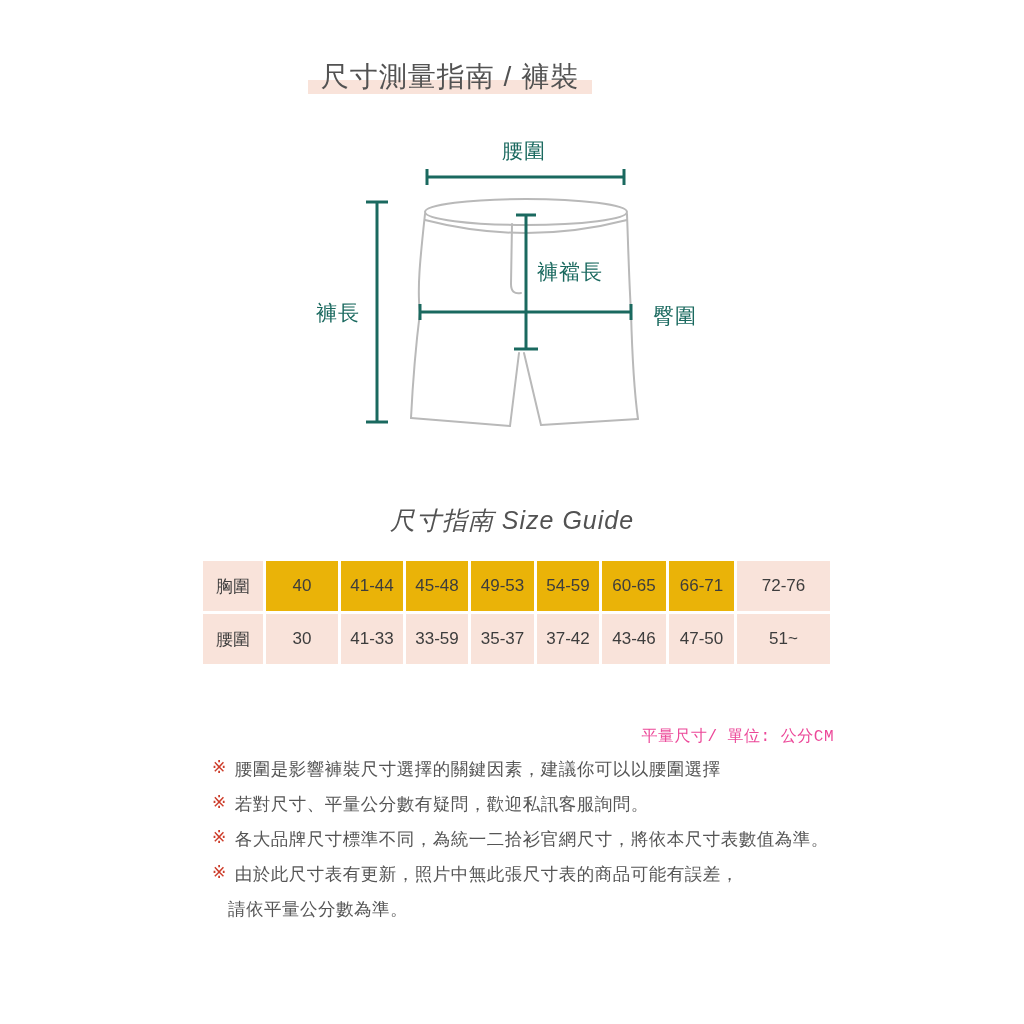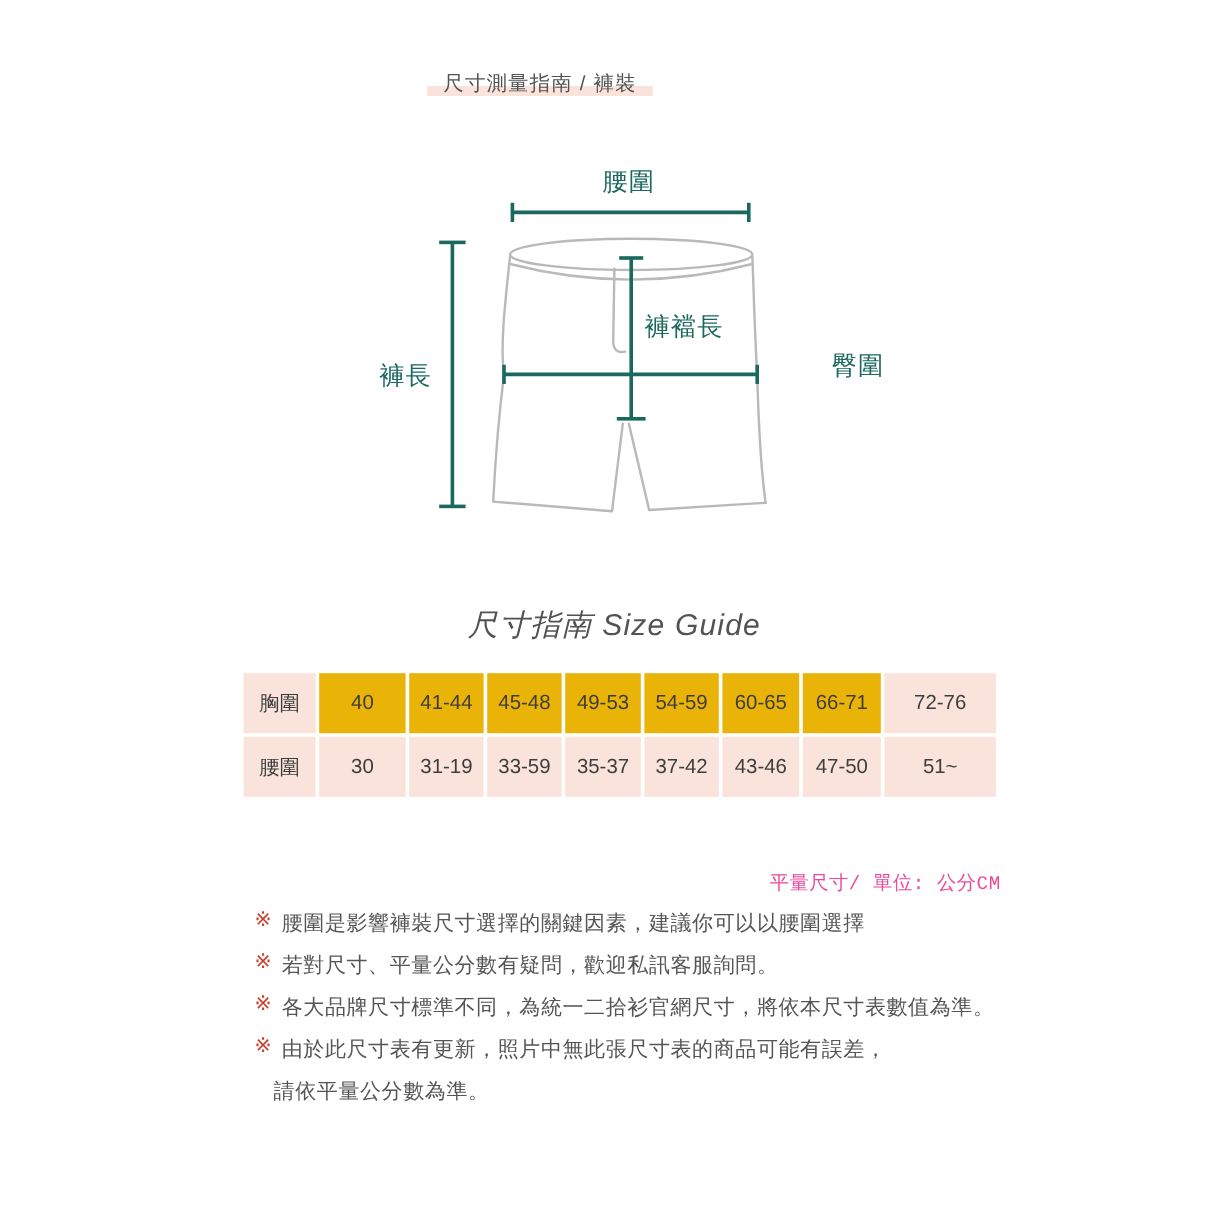--- a/index.html
+++ b/index.html
@@ -6,21 +6,21 @@
   body{
     width:1024px;height:1024px;position:relative;background:#ffffff;
     font-family:"Liberation Sans","DejaVu Sans",sans-serif;
     color:#565656;overflow:hidden;
   }
   .abs{position:absolute;}
 
   
   .page-title{
     top:58px;left:0;width:900px;text-align:center;
-    font-size:17px;letter-spacing:1px;color:#525252;font-weight:400;
+    font-size:28px;letter-spacing:1px;color:#525252;font-weight:400;
   }
   .page-title .hl{
     display:inline-block;padding:0 13px;
     background:linear-gradient(to bottom,transparent 58%,#f9e3da 58%,#f9e3da 96%,transparent 96%);
   }
 
   
   .diagram-svg{top:130px;left:300px;}
   .diag-label{
     color:#1a695f;font-size:21px;letter-spacing:1px;white-space:nowrap;
@@ -99,21 +99,21 @@
 
     <path d="M 120 182 H 331"></path>
     <path d="M 120 174 V 190"></path>
     <path d="M 331 174 V 190"></path>
   </g>
 </svg>
 
 <div class="abs diag-label" style="top:137px;left:474px;width:100px;text-align:center;">腰圍</div>
 <div class="abs diag-label" style="top:299px;left:300px;width:60px;text-align:right;">褲長</div>
 <div class="abs diag-label" style="top:258px;left:537px;">褲襠長</div>
-<div class="abs diag-label" style="top:291px;left:653px;margin-left:40px;">臀圍</div>
+<div class="abs diag-label" style="top:302px;left:653px;">臀圍</div>
 
 <div class="abs guide-heading">尺寸指南 Size Guide</div>
 
 <div class="abs size-table-wrap">
   <table class="size-table">
     <colgroup>
       <col style="width:60px">
         <col style="width:72px">
         <col style="width:62px">
       <col style="width:62px">
@@ -131,21 +131,21 @@
       <td class="c-white">45-48</td>
       <td class="c-white">49-53</td>
       <td class="c-white">54-59</td>
       <td class="c-white">60-65</td>
       <td class="c-white">66-71</td>
       <td class="c-pink">72-76</td>
     </tr>
     <tr class="drow">
       <td class="c-pink">腰圍</td>
       <td class="c-pink">30</td>
-      <td class="c-pink">31-19</td>
+      <td class="c-pink">41-33</td>
       <td class="c-pink">33-59</td>
       <td class="c-pink">35-37</td>
       <td class="c-pink">37-42</td>
       <td class="c-pink">43-46</td>
       <td class="c-pink">47-50</td>
       <td class="c-pink">51~</td>
     </tr>
   </tbody>
     </table>
 </div>

